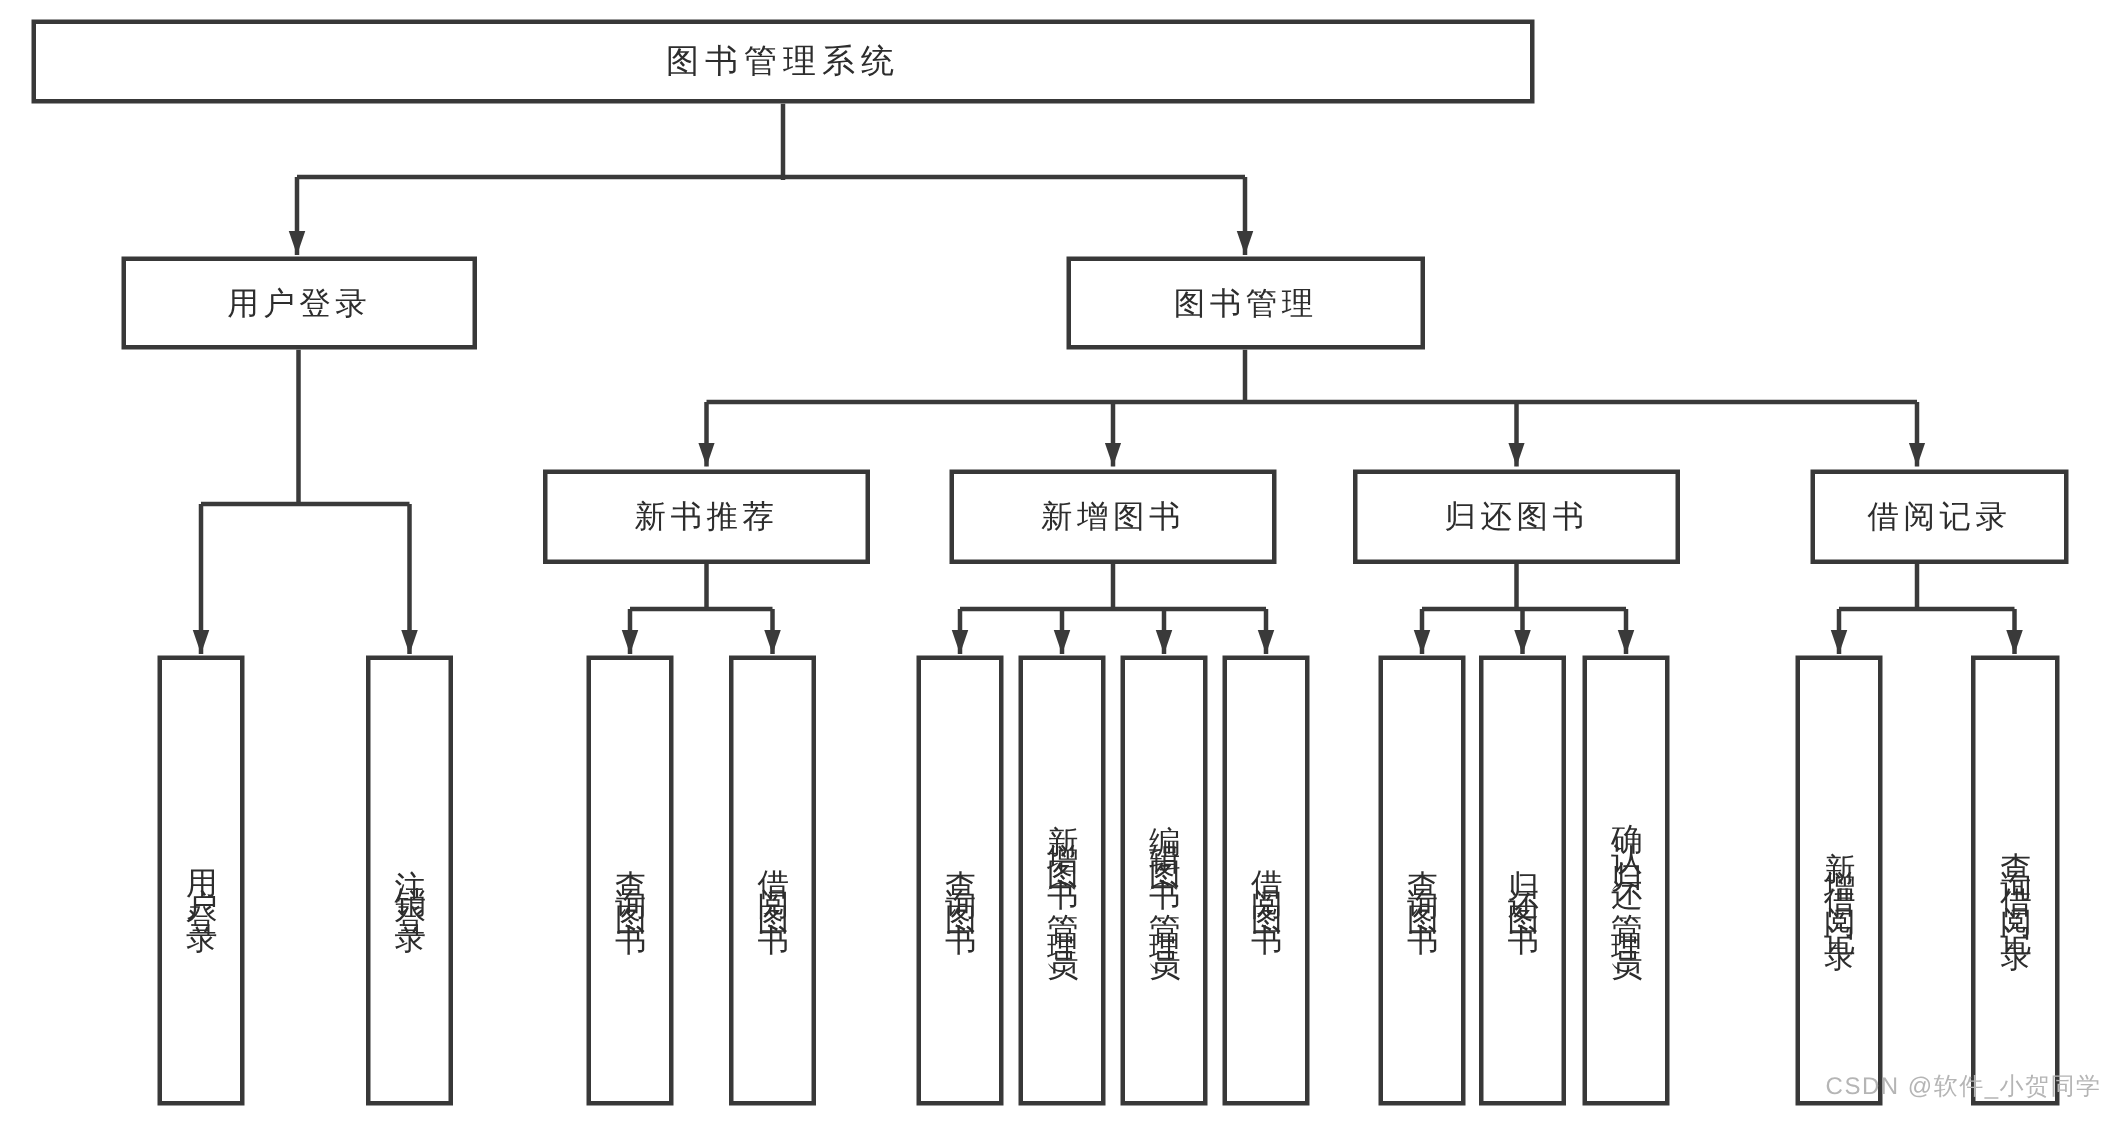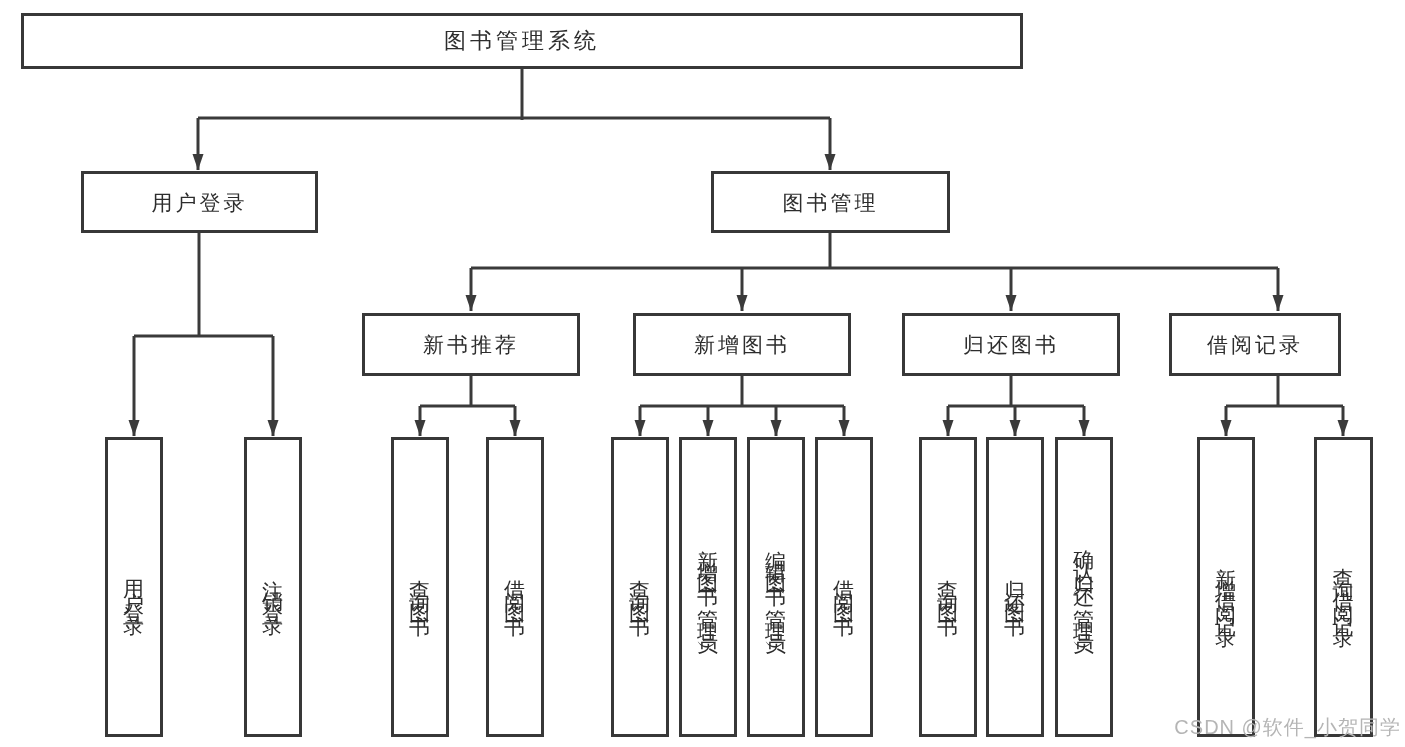--- a/index.html
+++ b/index.html
@@ -51,21 +51,21 @@
     writing-mode: vertical-rl;
     text-orientation: mixed;
     letter-spacing: 12px;
     font-size: 21px;
   }
   .watermark {
     position: absolute;
     z-index: 3;
     right: 4px;
     top: 714px;
-    font-size: 20px;
+    font-size: 16px;
     letter-spacing: 1px;
     color: #b5b5b5;
     white-space: nowrap;
   }
 </style>
 </head>
 <body>
 
 <div class="stage">
 
@@ -118,21 +118,21 @@
   </svg>
 
   <div class="box h root-box" style="left:21px;top:13px;width:1002px;height:56px">图书管理系统</div>
 
   <div class="box h" style="left:81px;top:171px;width:237px;height:62px">用户登录</div>
   <div class="box h" style="left:362px;top:313px;width:218px;height:63px">新书推荐</div>
 
   <div class="box h" style="left:711px;top:171px;width:239px;height:62px">图书管理</div>
   <div class="box h" style="left:633px;top:313px;width:218px;height:63px">新增图书</div>
   <div class="box h" style="left:902px;top:313px;width:218px;height:63px">归还图书</div>
-  <div class="box h" style="left:1169px;top:313px;width:172px;height:63px">借阅记录</div>
+  <div class="box h" style="left:1207px;top:313px;width:172px;height:63px">借阅记录</div>
 
   <div class="box leaf" style="left:105px;top:437px;width:58px;height:300px">用户登录</div>
   <div class="box leaf" style="left:244px;top:437px;width:58px;height:300px">注销登录</div>
 
   <div class="box leaf" style="left:391px;top:437px;width:58px;height:300px">查询图书</div>
   <div class="box leaf" style="left:486px;top:437px;width:58px;height:300px">借阅图书</div>
 
   <div class="box leaf" style="left:611px;top:437px;width:58px;height:300px">查询图书</div>
   <div class="box leaf" style="left:679px;top:437px;width:58px;height:300px">新增图书（管理员）</div>
   <div class="box leaf" style="left:747px;top:437px;width:58px;height:300px">编辑图书（管理员）</div>

